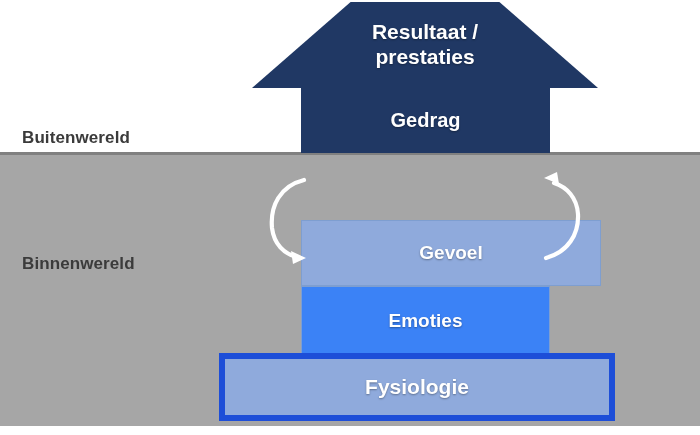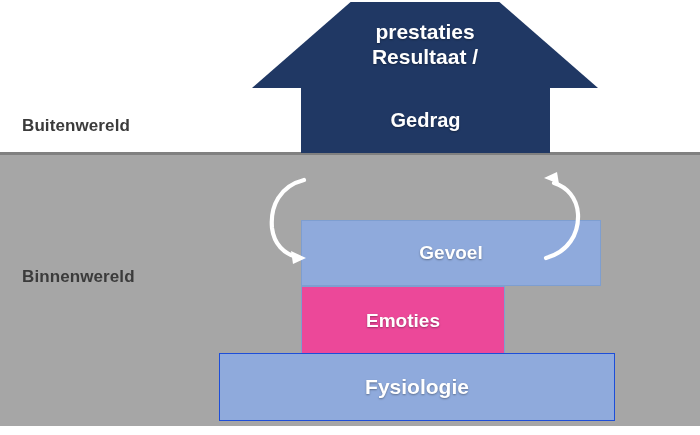--- a/index.html
+++ b/index.html
@@ -47,22 +47,22 @@
   }
 
   .world-label {
     position: absolute;
     font-weight: bold;
     font-size: 17px;
     color: #3b3b3b;
     letter-spacing: 0.1px;
     white-space: nowrap;
   }
-  .world-label.outer { left: 22px; top: 116px; }
-  .world-label.inner { left: 22px; top: 267px; text-align: center; }
+  .world-label.outer { left: 22px; top: 128px; }
+  .world-label.inner { left: 22px; top: 254px; text-align: center; }
 
   
   .stack {
     position: absolute;
     left: 0;
     top: 0;
     width: 700px;
     height: 435px;
   }
 
@@ -126,34 +126,34 @@
     width: 300px;
     height: 66px;
     background: #8faadc;
     border: 1px solid #7e9ed0;
     font-size: 19px;
   }
 
   .block-emoties {
     left: 301px;
     top: 286px;
-    width: 204px;
+    width: 249px;
     height: 69px;
-    background: #ec4899;
+    background: #3b82f6;
     border: 1px solid #7e9ed0;
     font-size: 19px;
   }
 
   .block-fysiologie {
     left: 219px;
     top: 353px;
     width: 396px;
     height: 68px;
     background: #8faadc;
-    border: 1px solid #1d4ed8;
+    border: 6px solid #1d4ed8;
     font-size: 21px;
   }
 
   
   .cycle-arrow {
     position: absolute;
     pointer-events: none;
   }
   .cycle-arrow.left  { left: 266px; top: 172px; width: 44px; height: 96px; }
   .cycle-arrow.right { left: 540px; top: 172px; width: 44px; height: 96px; }
@@ -169,22 +169,22 @@
 
   <div class="world-label outer">Buitenwereld</div>
 
   <div class="world-label inner">Binnenwereld</div>
 
   <div class="stack">
 
     <div class="arrow-head"></div>
 
     <div class="block block-result">
+      <span class="line">Resultaat /</span>
       <span class="line">prestaties</span>
-      <span class="line">Resultaat /</span>
     </div>
 
     <div class="block block-gedrag">Gedrag</div>
 
 
     <div class="block block-gevoel">Gevoel</div>
 
     <div class="block block-emoties">Emoties</div>
 
     <div class="block block-fysiologie">Fysiologie</div>

